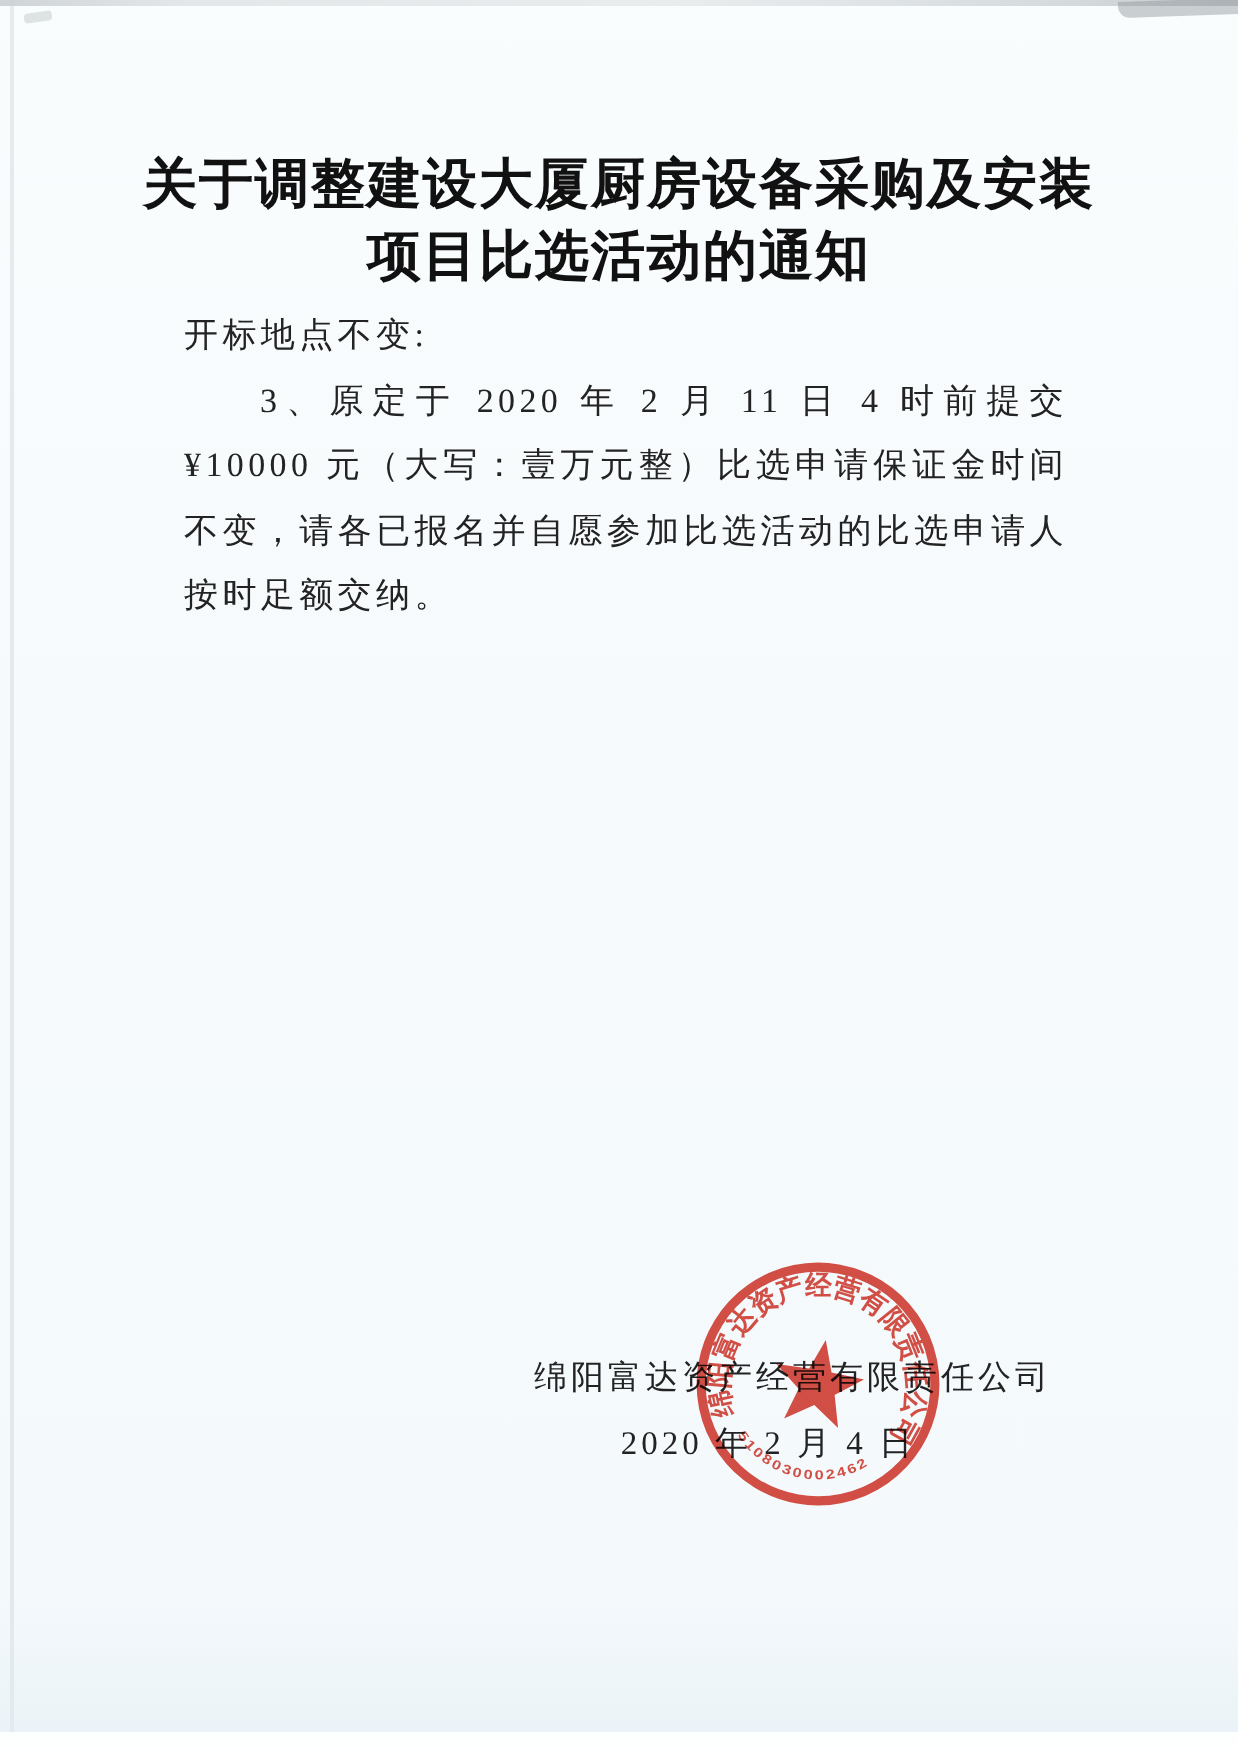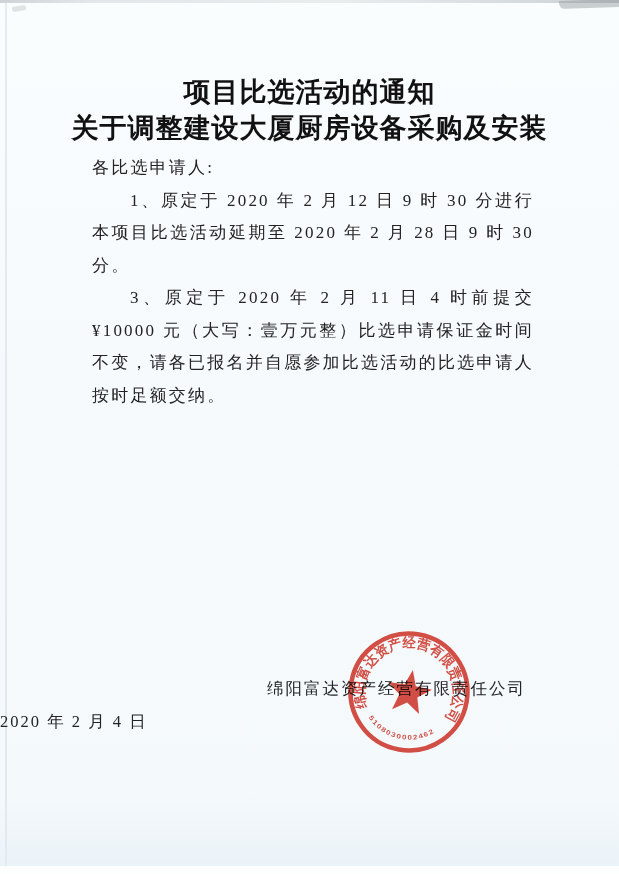--- a/index.html
+++ b/index.html
@@ -50,21 +50,21 @@
     text-align:justify; text-justify:inter-character;
   }
   .body-text p { margin:0; text-indent:38px; }
   .body-text .salutation { text-indent:0; }
 
   .signature { position:absolute; top:672px; left:0; right:0; font-size:16.5px; }
   .signature .company {
     text-align:right; padding-right:93px; letter-spacing:2px; line-height:33px;
   }
   .signature .date {
-    text-align:left; padding-right:161px; letter-spacing:2px; line-height:33px;
+    text-align:right; padding-right:161px; letter-spacing:2px; line-height:33px;
   }
 
   .seal {
     position:absolute; left:346px; top:629px; width:126px; height:126px;
     transform:rotate(10deg);
     mix-blend-mode:multiply; opacity:.88;
   }
   .seal text {
     font-family:"Liberation Sans","DejaVu Sans",sans-serif;
     font-weight:bold;
@@ -76,27 +76,26 @@
 <div id="page">
 
   <div class="edge-top"></div>
   <div class="corner-smudge-right"></div>
   <div class="corner-speck-left"></div>
   <div class="edge-left"></div>
   <div class="bottom-tint"></div>
   <div class="bottom-strip"></div>
 
   <div class="title">
+    <div>关于调整建设大厦厨房设备采购及安装</div>
     <div>项目比选活动的通知</div>
-    <div>关于调整建设大厦厨房设备采购及安装</div>
   </div>
 
   <div class="body-text">
-    <p class="salutation">各比选申请人:</p>
-    <p>1、原定于 2020 年 2 月 12 日 9 时 30 分进行本项目比选活动延期至 2020 年 2 月 28 日 9 时 30 分。</p>
+    <p class="salutation">开标地点不变:</p>
     <p>3、原定于 2020 年 2 月 11 日 4 时前提交¥10000 元（大写：壹万元整）比选申请保证金时间不变，请各已报名并自愿参加比选活动的比选申请人按时足额交纳。</p>
   </div>
 
   <div class="signature">
     <div class="company">绵阳富达资产经营有限责任公司</div>
     <div class="date">2020 年 2 月 4 日</div>
   </div>
 
   <svg class="seal" viewBox="0 0 124 124">
     <defs>

